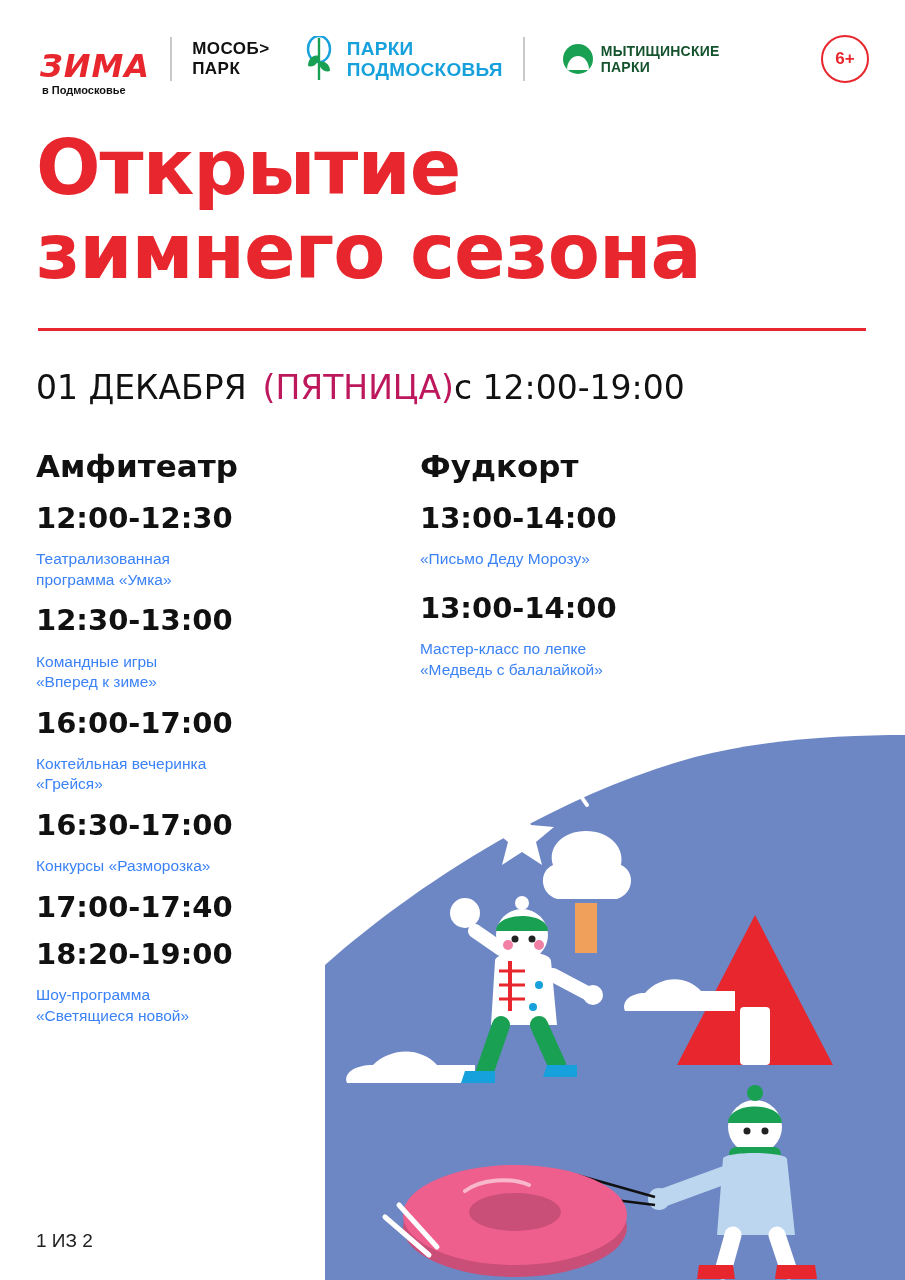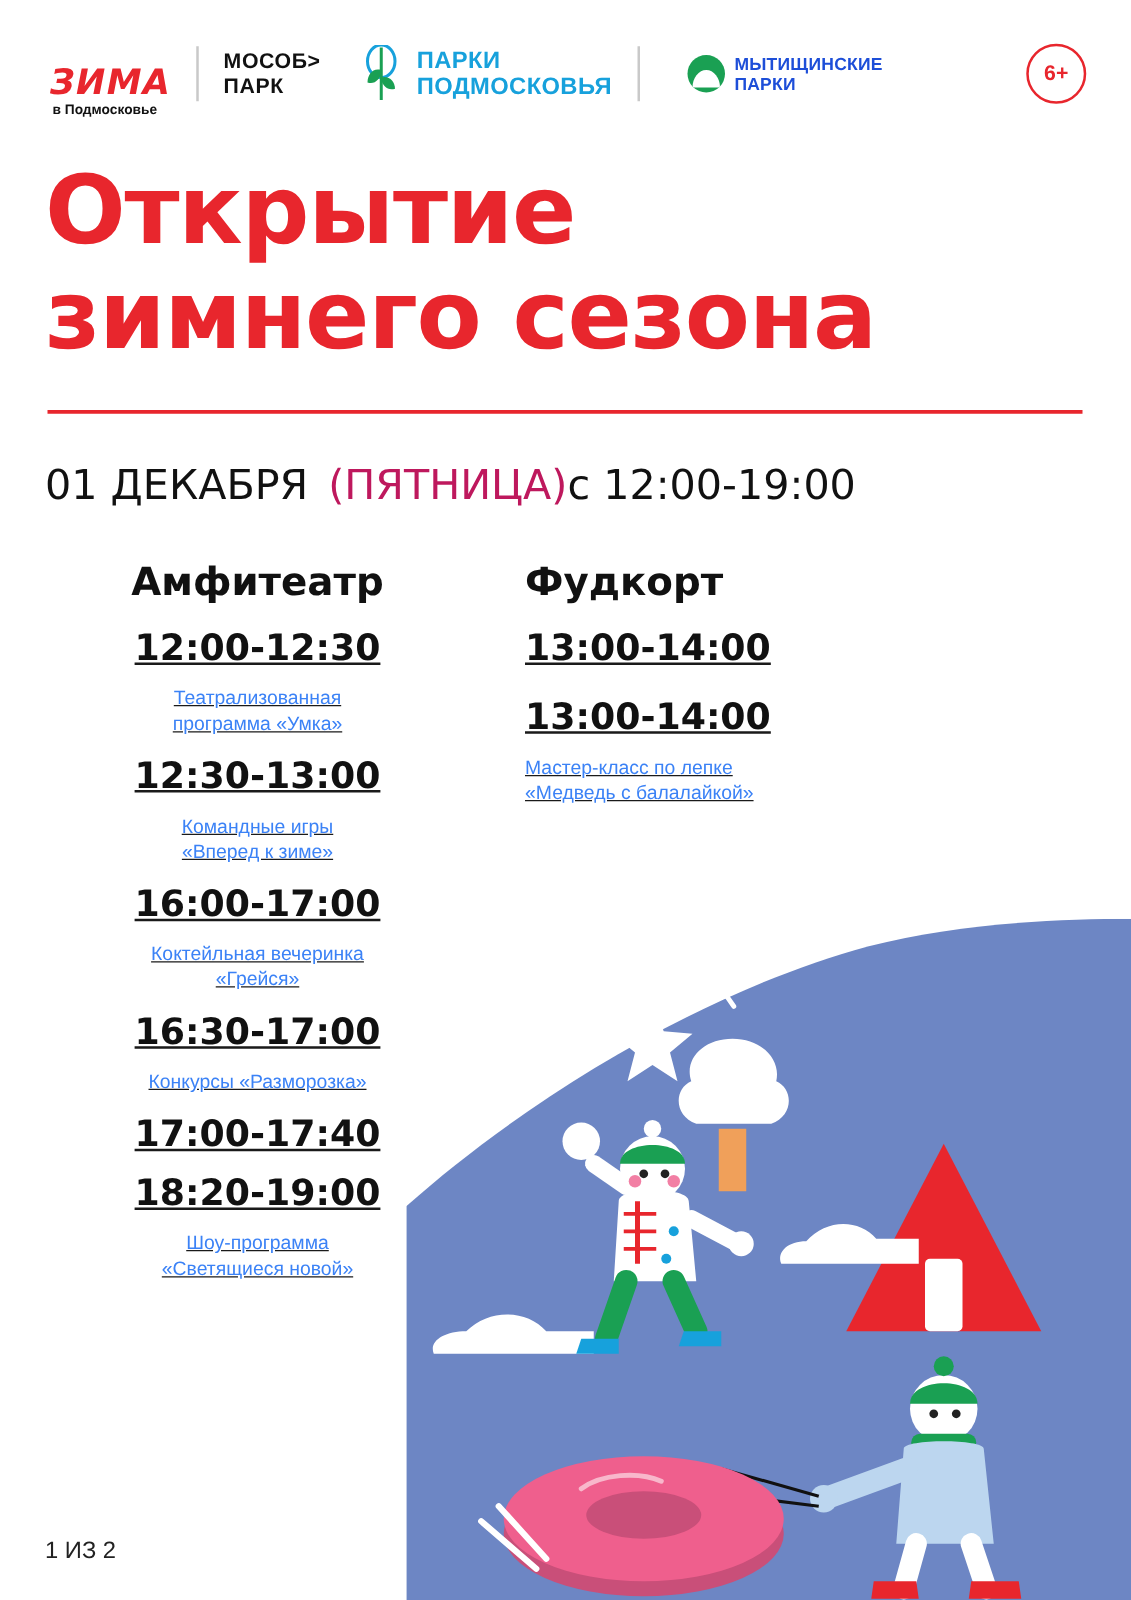--- a/index.html
+++ b/index.html
@@ -26,21 +26,21 @@
     display: flex;
     align-items: center;
   }
   .zima-logo {
     display: flex;
     flex-direction: column;
     align-items: flex-start;
     line-height: 1;
   }
   .zima-logo .zima-word {
-    font-size: 28px;
+    font-size: 32px;
     font-weight: bold;
     color: #e8262d;
     letter-spacing: 1px;
     font-style: italic;
     font-family: "DejaVu Sans", sans-serif;
     margin-top: 28px;
   }
   .zima-logo .zima-sub {
     font-size: 11px;
     font-weight: bold;
@@ -98,21 +98,21 @@
     position: absolute;
     left: 4px; top: 12px;
     width: 22px; height: 14px;
     background: #ffffff;
     border-radius: 50% 50% 0 0 / 100% 100% 0 0;
   }
   .myt-text {
     font-size: 14px;
     font-weight: bold;
     line-height: 1.15;
-    color: #1d4ed8;
+    color: #14532d;
     letter-spacing: .2px;
   }
   .age-badge {
     margin-left: auto;
     width: 44px;
     height: 44px;
     border: 2px solid #e8262d;
     border-radius: 50%;
     color: #e8262d;
     font-size: 17px;
@@ -155,30 +155,30 @@
     font-family: "DejaVu Sans", sans-serif;
   }
   .datebar .d-date { color: #111; }
   .datebar .d-day { color: #be185d; margin-left: 16px; }
   .datebar .d-time { color: #111; }
 
   
   .col {
     position: absolute;
   }
-  .col-left { top: 448px; left: 36px; width: 340px; text-align: center; }
+  .col-left { top: 448px; left: 36px; width: 340px; }
   .col-right { top: 448px; left: 420px; width: 340px; }
   .col h2 {
     margin: 0 0 18px 0;
     font-size: 31px;
     font-weight: bold;
     color: #111;
     font-family: "DejaVu Sans", sans-serif;
   }
-  .ev { margin-bottom: 14px; text-decoration: underline; }
+  .ev { margin-bottom: 14px; }
   .ev .ev-time {
     font-size: 29px;
     font-weight: bold;
     color: #111;
     line-height: 1.15;
     font-family: "DejaVu Sans", sans-serif;
   }
   .ev .ev-desc {
     font-size: 15.5px;
     color: #3b82f6;
@@ -288,20 +288,21 @@
     <div class="ev-desc">Шоу-программа
 «Светящиеся новой»</div>
   </div>
 </div>
 
 <div class="col col-right">
   <h2>Фудкорт</h2>
 
   <div class="ev">
     <div class="ev-time">13:00-14:00</div>
+    <div class="ev-desc">«Письмо Деду Морозу»</div>
   </div>
   <div class="ev" style="margin-top:22px;">
     <div class="ev-time">13:00-14:00</div>
     <div class="ev-desc">Мастер-класс по лепке
 «Медведь с балалайкой»</div>
   </div>
 </div>
 
 <div class="illus">
   <svg width="580" height="545" viewBox="0 0 580 545" aria-hidden="true">

